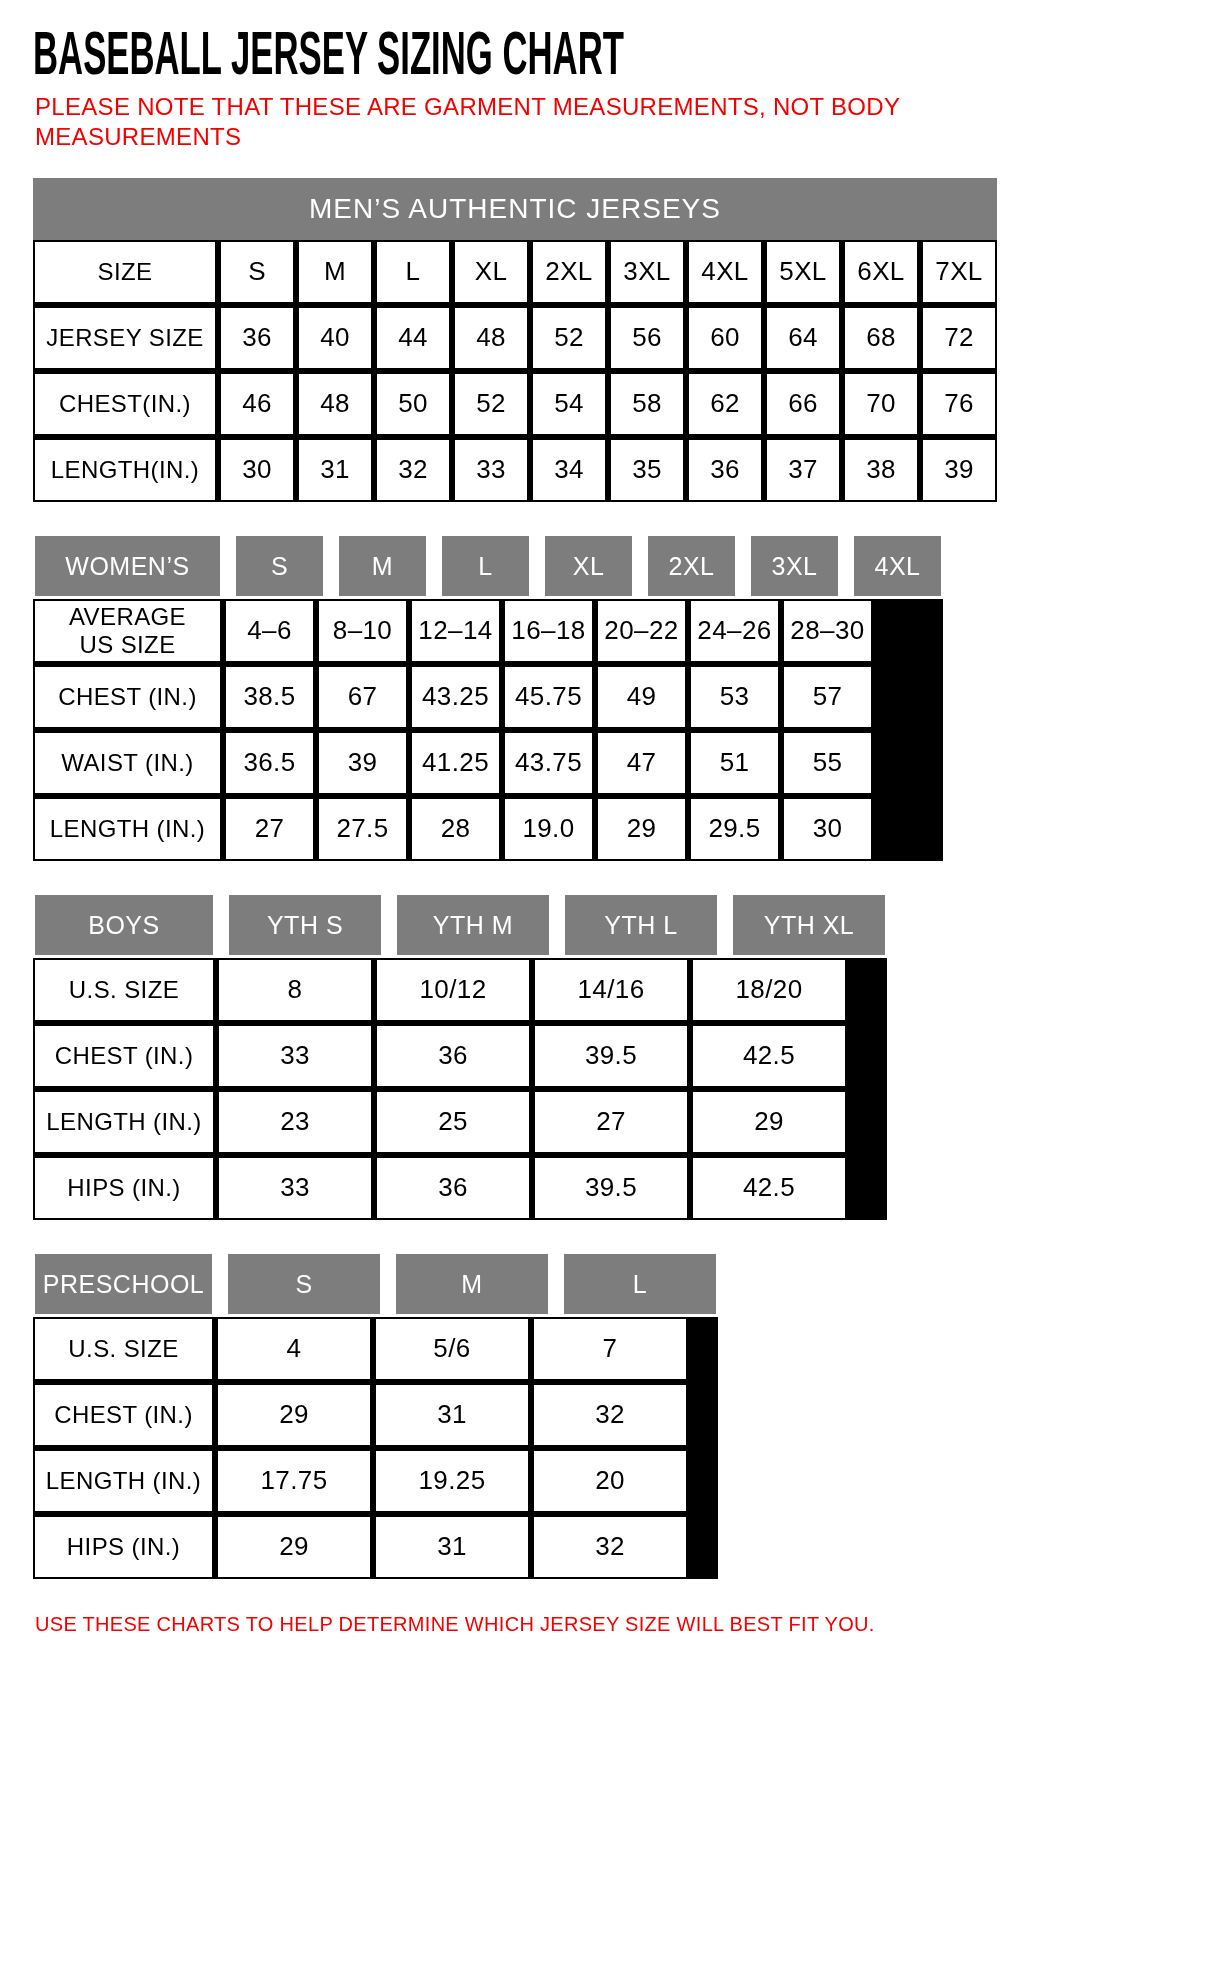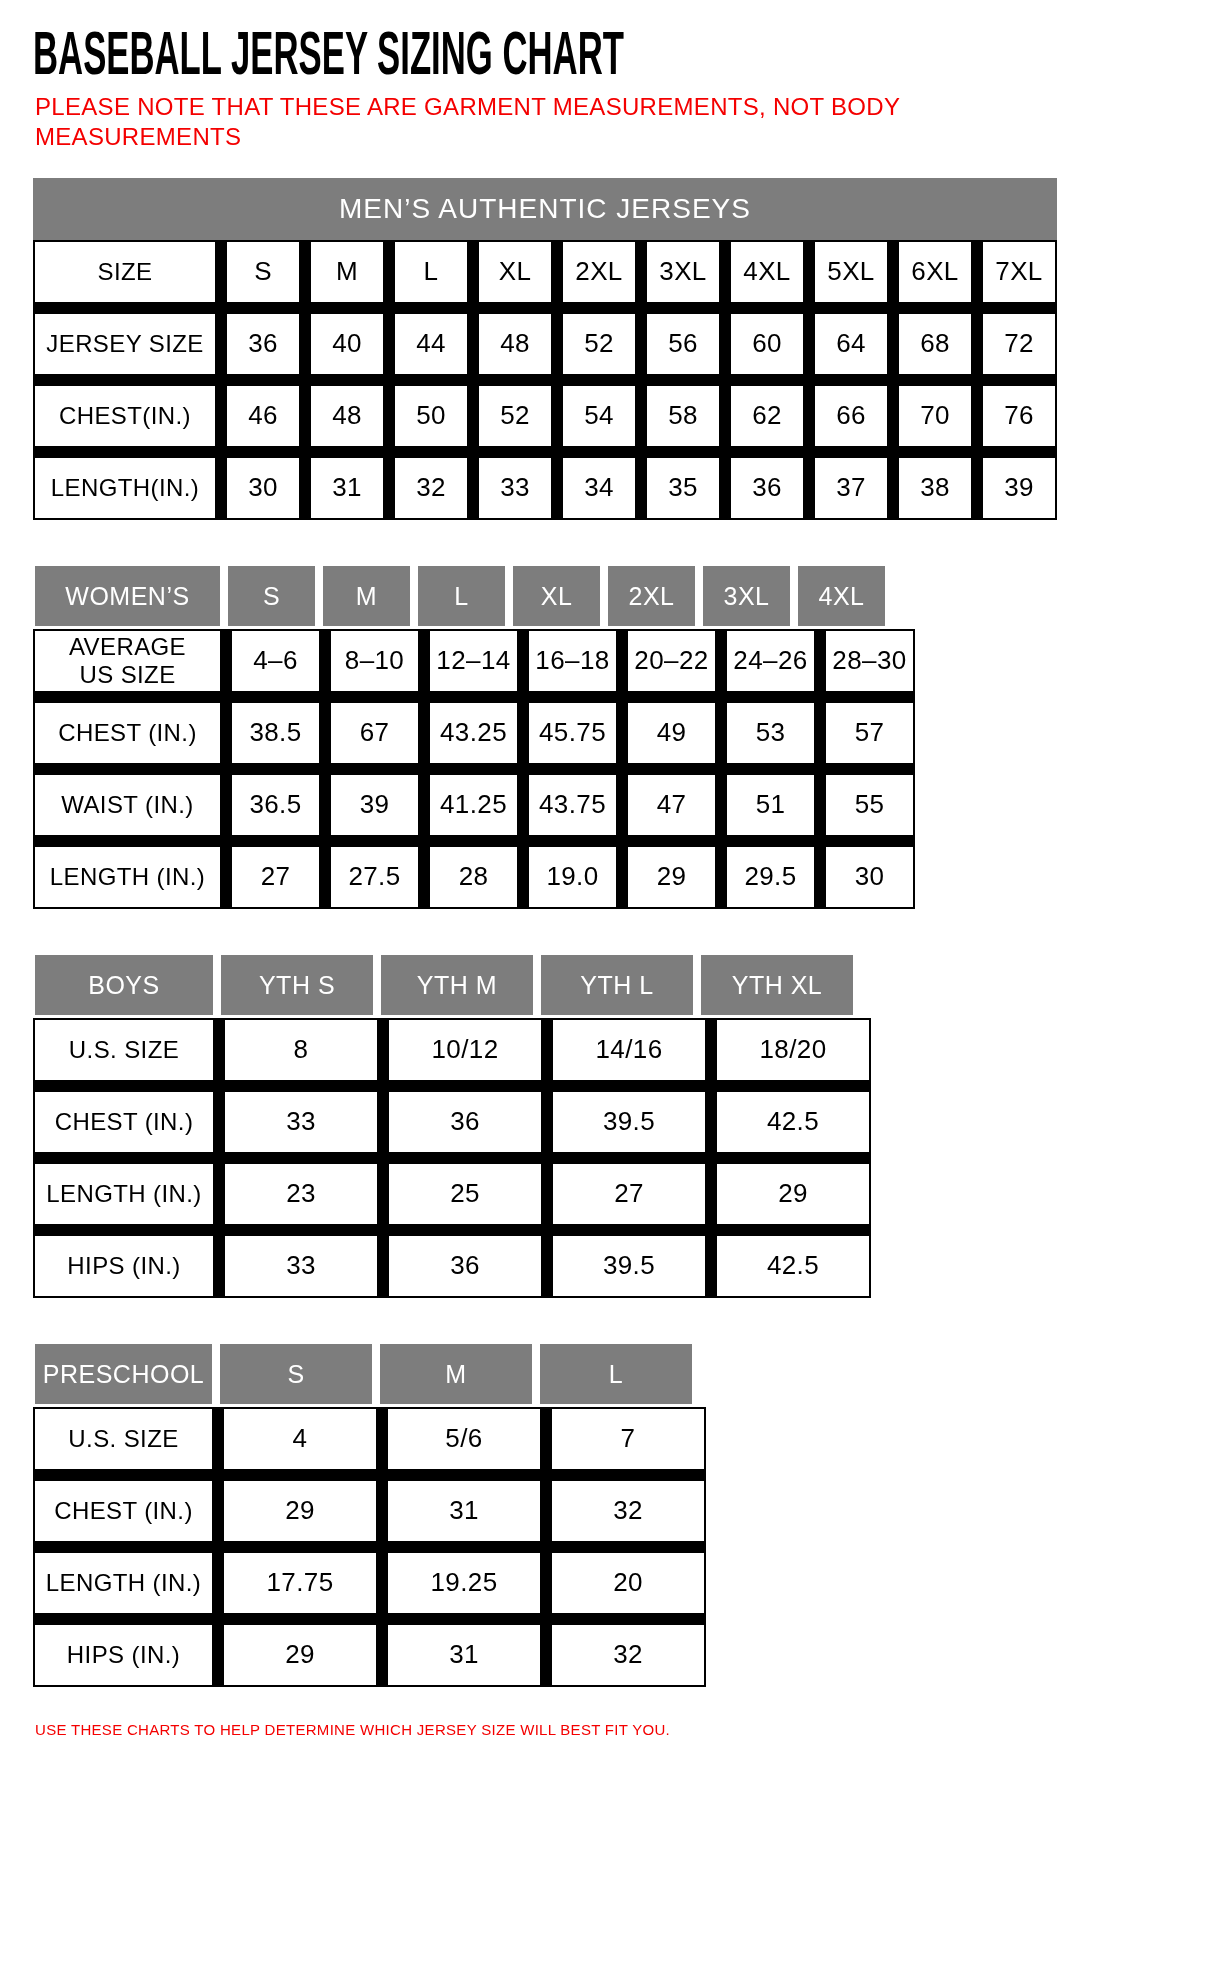--- a/index.html
+++ b/index.html
@@ -41,60 +41,59 @@
   .banner {
     background: var(--gray);
     color: #fff;
     text-align: center;
     font-size: 28px;
     letter-spacing: 1px;
     padding: 15px 0;
   }
   .thead {
     display: grid;
-    gap: 8px;
+    gap: 16px;
     padding: 0 2px;
     margin-bottom: 3px;
-    margin-top: 12px;
   }
   .hcell {
     background: var(--gray);
     color: #fff;
     min-height: 60px;
     display: flex;
     align-items: center;
     justify-content: center;
     font-size: 25px;
     letter-spacing: .5px;
     text-align: center;
   }
   .tbody {
     display: grid;
-    gap: 12px;
+    gap: 6px;
     padding: 2px;
     background: #000;
   }
   .cell {
     background: #fff;
     min-height: 60px;
     display: flex;
     align-items: center;
     justify-content: center;
     font-size: 26px;
     letter-spacing: .4px;
     text-align: center;
     white-space: pre-line;
     line-height: 1.15;
     padding: 2px 4px;
   }
   .cell.label { font-size: 24px; }
 
   .footer {
     color: var(--red);
-    font-size: 15px;
+    font-size: 20px;
     letter-spacing: .3px;
     margin: 22px 0 0 2px;
   }
 </style>
 </head>
 <body>
 
 <div class="page">
   <h1 class="title">BASEBALL JERSEY SIZING CHART</h1>
   <p class="note">PLEASE NOTE THAT THESE ARE GARMENT MEASUREMENTS, NOT BODY MEASUREMENTS</p>

